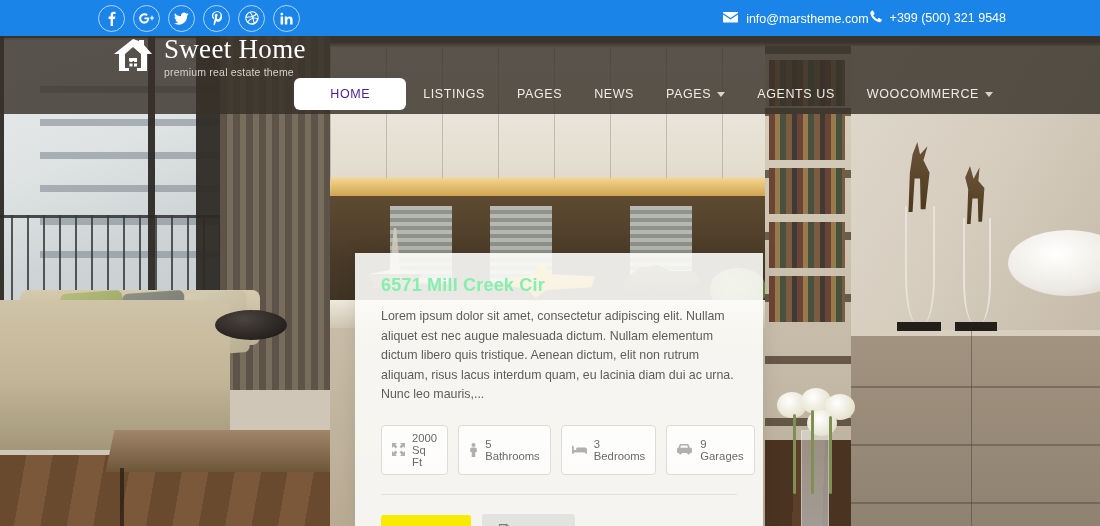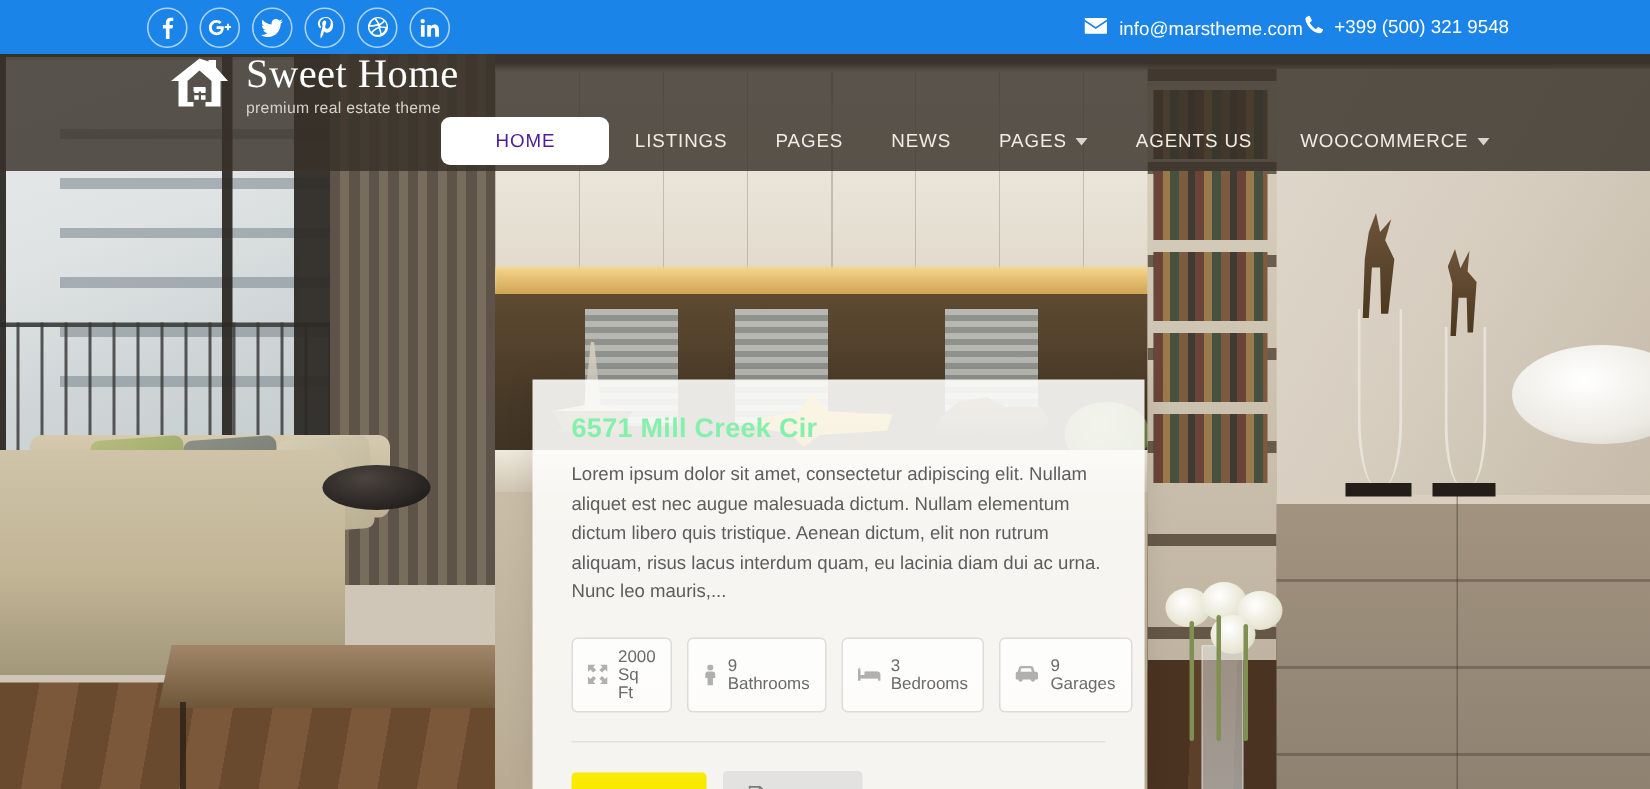--- a/index.html
+++ b/index.html
@@ -349,21 +349,21 @@
           </span>
           <span>2000 Sq Ft</span>
         </div>
         <div class="chip">
           <span>
             <svg width="9" height="14" viewBox="0 0 9 14">
                 <circle cx="4.5" cy="2" r="2" fill="#b0b0b0"></circle>
                 <path fill="#b0b0b0" d="M3 4.6h3c1 0 1.8.8 1.8 1.8V9H6.3v5h-3.6V9H1.2V6.4c0-1 .8-1.8 1.8-1.8z"></path>
               </svg>
           </span>
-          <span>9 Bathrooms</span>
+          <span>5 Bathrooms</span>
         </div>
         <div class="chip">
           <span>
             <svg width="15" height="11" viewBox="0 0 15 11">
                 <path fill="#b0b0b0" d="M1.4 1.4C.6 1.4 0 2 0 2.8v6.8h1.6V8.2h11.8v1.4H15V5.6c0-1.1-.9-2-2-2H4.8v3.2H1.6V2.8c0-.8-.6-1.4.. 0z"></path>
                 <path fill="#b0b0b0" d="M0 3v6.6h1.5V8.3h12v1.3H15V6.1c0-1.2-1-2.2-2.2-2.2H4.3V6H1.5V3z"></path>
               </svg>
           </span>
           <span>3 Bedrooms</span>
         </div>

